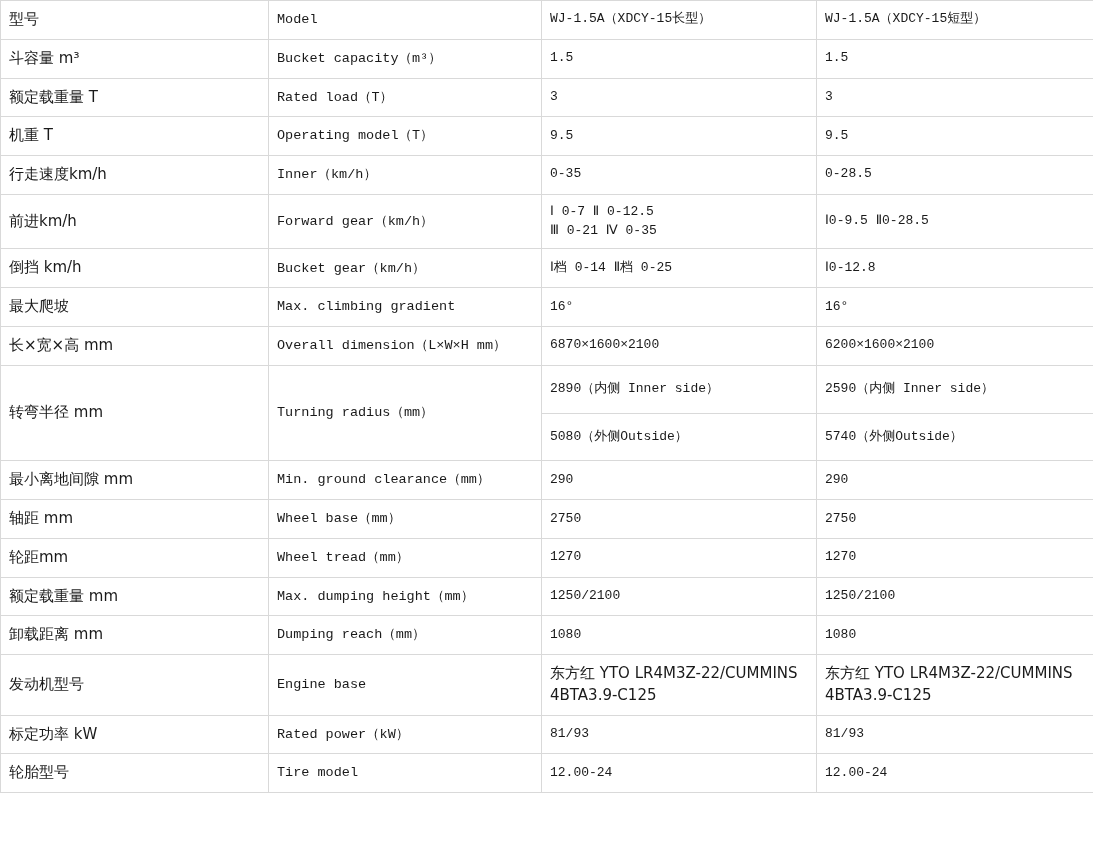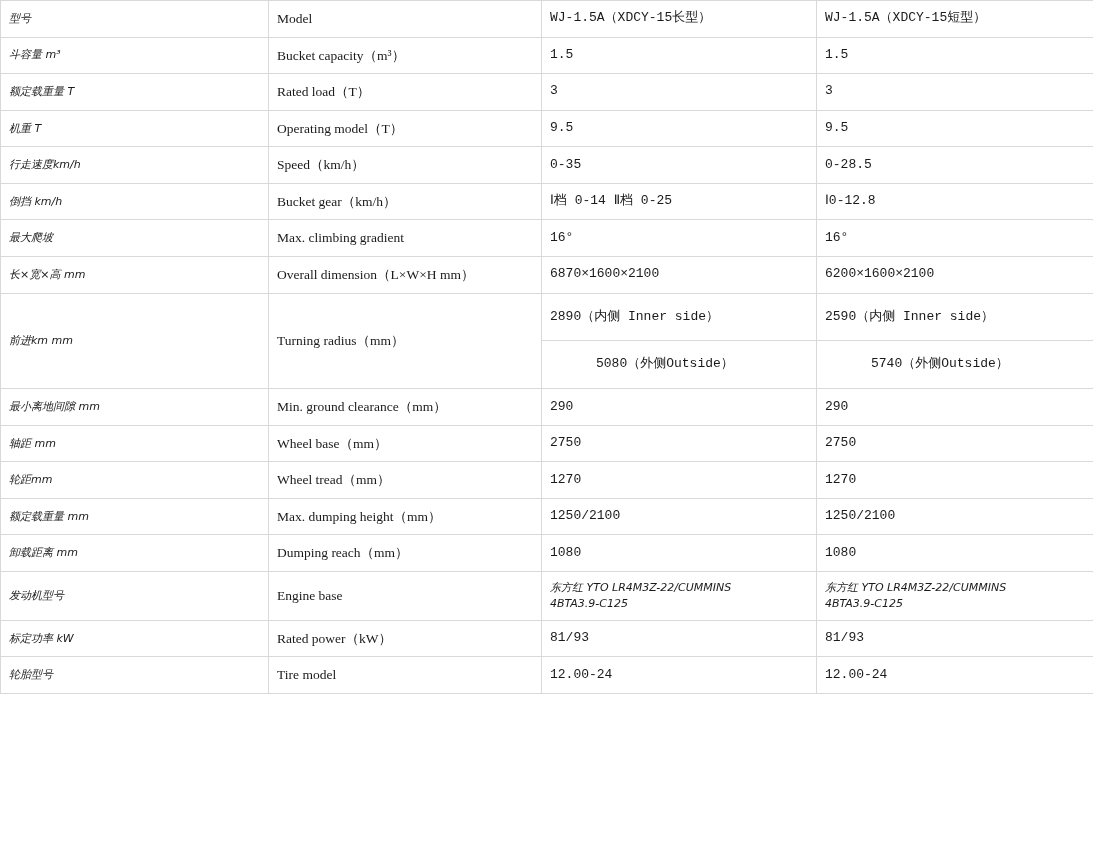--- a/index.html
+++ b/index.html
@@ -27,45 +27,44 @@
 
   table.spec td {
     border: 1px solid #d9d9d9;
     padding: 8px 7px 8px 8px;
     vertical-align: middle;
     line-height: 1.45;
     word-break: break-word;
   }
   td.cn {
     font-family: "DejaVu Sans", "Liberation Sans", sans-serif;
-    font-size: 11px;
-    font-style: italic;
+    font-size: 15px;
   }
   td.en {
-    font-family: Liberation Serif, serif;
+    font-family: Liberation Mono, monospace;
     font-size: 13.5px;
     letter-spacing: 0px;
   }
   td.val {
     font-family: "Liberation Mono", "DejaVu Sans Mono", monospace;
     font-size: 13px;
   }
   .row-tall td { padding-top: 11px; padding-bottom: 11px; }
   .multiline { white-space: pre-line; }
   .sub-cell {
     padding: 0 !important;
     border: 1px solid #d9d9d9;
   }
   .sub-cell .sub {
     padding: 14px 8px;
     border-bottom: 1px solid #d9d9d9;
     line-height: 1.45;
     font-family: Liberation Mono, monospace;
   }
-  .sub-cell .sub:last-child { border-bottom: none; margin-left: 46px; }
+  .sub-cell .sub:last-child { border-bottom: none; }
   td.mid-label {
     vertical-align: middle;
   }
 </style>
 </head>
 <body>
 
 <table class="spec">
   <colgroup>
     <col class="c0">
@@ -97,25 +96,32 @@
 
     <tr>
       <td class="cn">机重 T</td>
       <td class="en">Operating model（T）</td>
       <td class="val">9.5</td>
       <td class="val">9.5</td>
     </tr>
 
     <tr>
       <td class="cn">行走速度km/h</td>
-      <td class="en">Speed（km/h）</td>
+      <td class="en">Inner（km/h）</td>
       <td class="val">0-35</td>
       <td class="val">0-28.5</td>
     </tr>
 
+    <tr>
+      <td class="cn">前进km/h</td>
+      <td class="en">Forward gear（km/h）</td>
+      <td class="val multiline">Ⅰ 0-7 Ⅱ 0-12.5
+Ⅲ 0-21 Ⅳ 0-35</td>
+      <td class="val multiline">Ⅰ0-9.5 Ⅱ0-28.5</td>
+    </tr>
 
     <tr>
       <td class="cn">倒挡 km/h</td>
       <td class="en">Bucket gear（km/h）</td>
       <td class="val">Ⅰ档 0-14 Ⅱ档 0-25</td>
       <td class="val">Ⅰ0-12.8</td>
     </tr>
 
     <tr>
       <td class="cn">最大爬坡</td>
@@ -125,21 +131,21 @@
     </tr>
 
     <tr>
       <td class="cn">长×宽×高  mm</td>
       <td class="en">Overall dimension（L×W×H mm）</td>
       <td class="val">6870×1600×2100</td>
       <td class="val">6200×1600×2100</td>
     </tr>
 
     <tr class="row-tall">
-      <td class="cn mid-label">前进km mm</td>
+      <td class="cn mid-label">转弯半径 mm</td>
       <td class="en mid-label">Turning radius（mm）</td>
       <td class="val sub-cell">
         <div class="sub">2890（内侧 Inner side）</div>
         <div class="sub">5080（外侧Outside）</div>
       </td>
       <td class="val sub-cell">
         <div class="sub">2590（内侧 Inner side）</div>
         <div class="sub">5740（外侧Outside）</div>
       </td>
     </tr>

